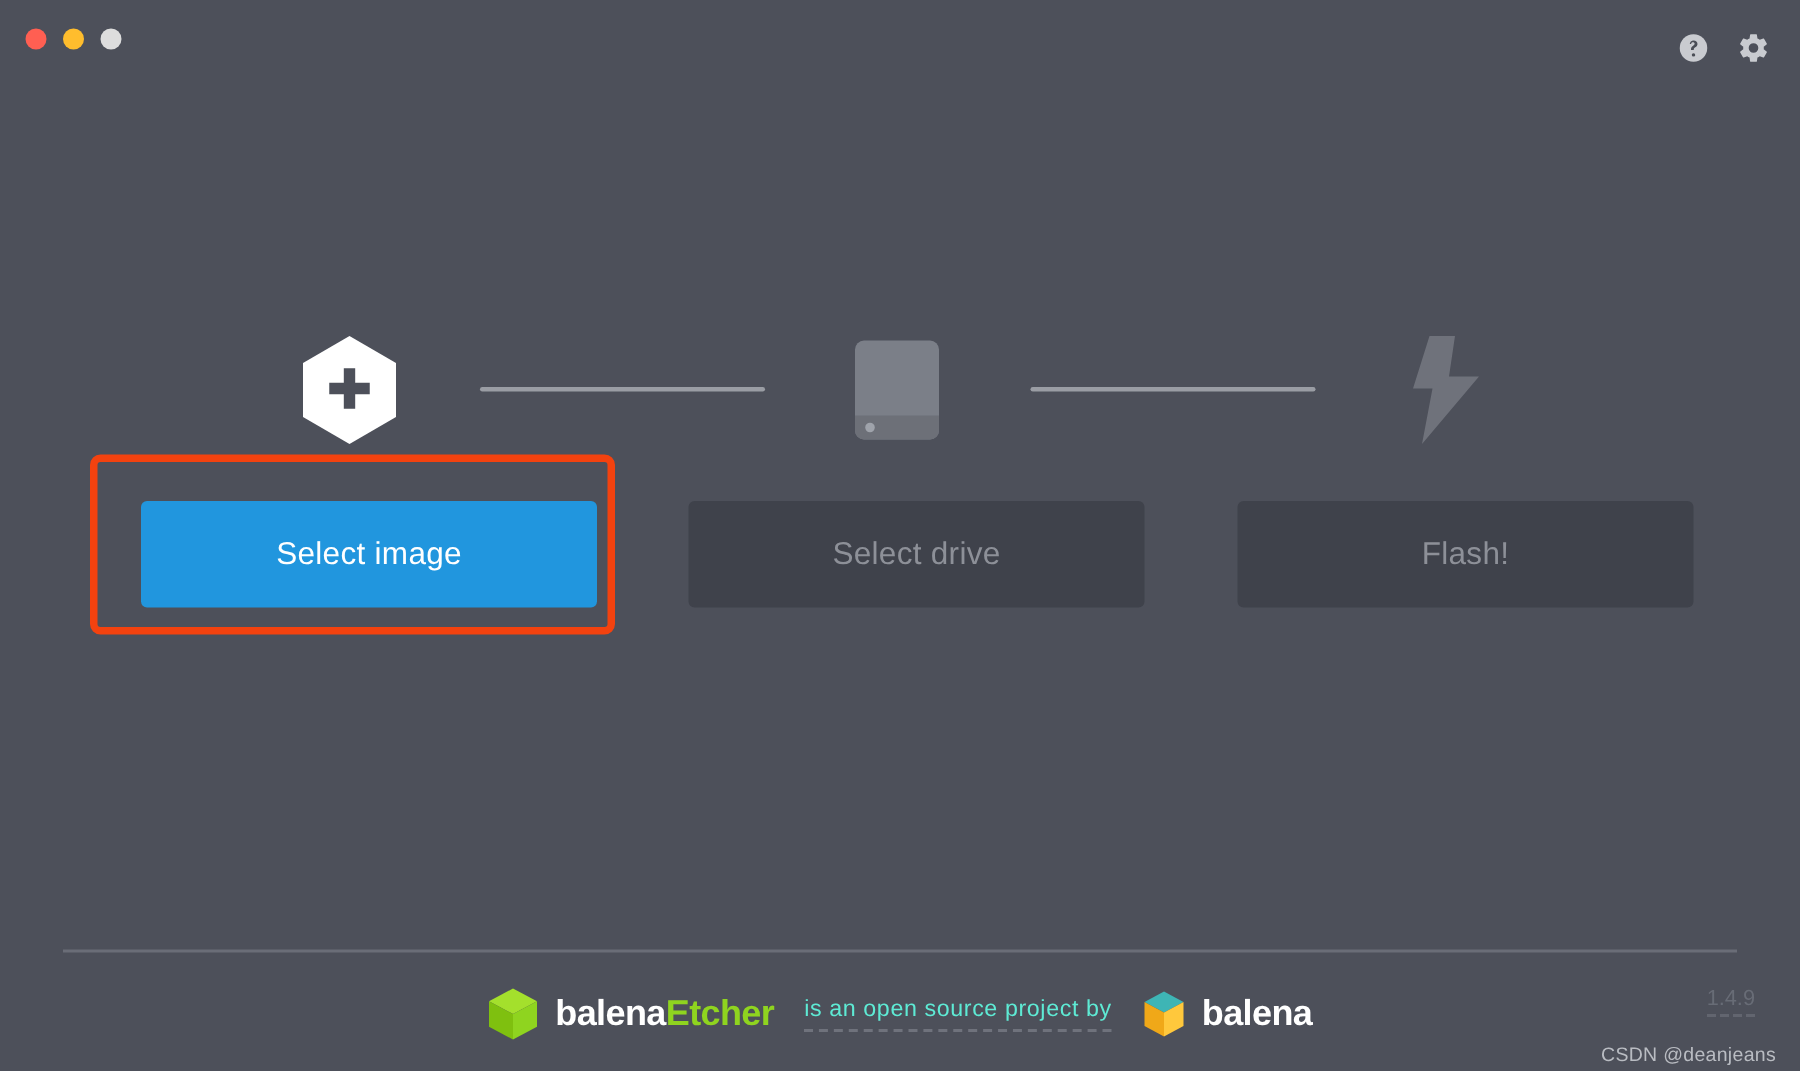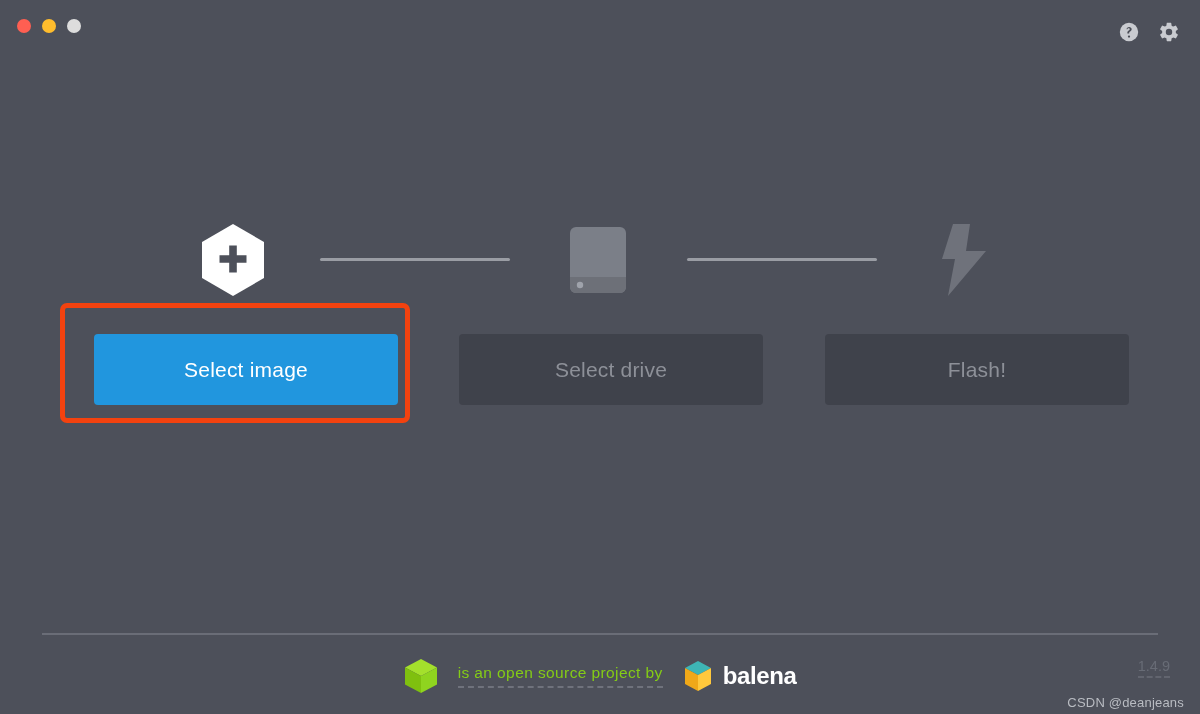--- a/index.html
+++ b/index.html
@@ -195,21 +195,21 @@
   .brand-text {
     font-size: 24px;
     font-weight: bold;
     letter-spacing: -.4px;
   }
   .brand-text .b-white { color: #ffffff; }
   .brand-text .b-green { color: #8fd41f; }
 
   .footer-note {
     font-size: 15.5px;
-    color: #84cc16;
+    color: #5eead4;
     letter-spacing: .4px;
     border-bottom: 2px dashed #6f727c;
     padding-bottom: 4px;
   }
 
   .balena-brand {
     display: flex;
     align-items: center;
     gap: 10px;
   }
@@ -319,20 +319,21 @@
   <div class="footer">
 
     <div class="footer-center">
 
       <div class="brand">
         <svg class="brand-logo" viewBox="0 0 34 36">
           <path d="M17 1 33 9.5 17 18 1 9.5z" fill="#a4e02c"></path>
           <path d="M1 9.5 17 18v17L1 26.5z" fill="#7fc00f"></path>
           <path d="M33 9.5 17 18v17l16-8.5z" fill="#8fd41f"></path>
         </svg>
+        <span class="brand-text"><span class="b-white">balena</span><span class="b-green">Etcher</span></span>
       </div>
 
       <span class="footer-note">is an open source project by</span>
 
       <div class="balena-brand">
         <svg class="balena-cube" viewBox="0 0 30 32">
           <path d="M15 1 28 8 15 15 2 8z" fill="#3eb5b5"></path>
           <path d="M2 8l13 7v16L2 24z" fill="#f0a818"></path>
           <path d="M28 8l-13 7v16l13-7z" fill="#ffc83c"></path>
         </svg>

